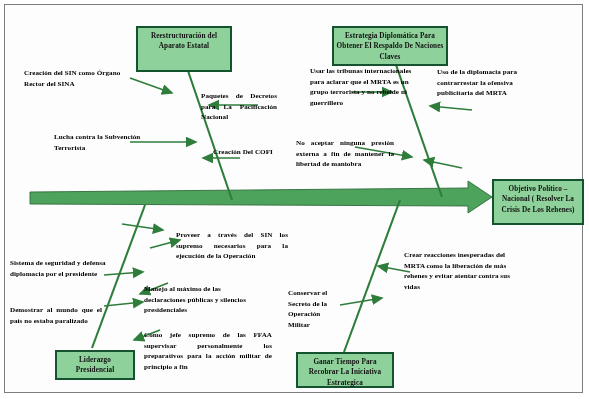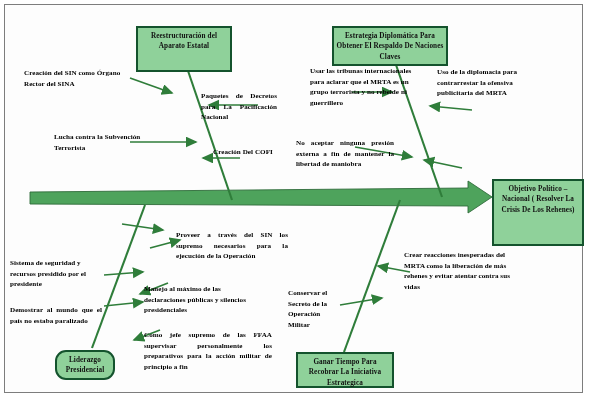--- a/index.html
+++ b/index.html
@@ -101,43 +101,43 @@
     <g stroke="#2f7d3a" stroke-width="1.7" fill="none" marker-end="url(#arrHead)">
       <line x1="340" y1="305" x2="382" y2="298"></line>
       <line x1="410" y1="272" x2="378" y2="266"></line>
     </g>
   </svg>
 
   <div class="node" style="left:136px;top:26px;width:96px;height:46px;">Reestructuración del Aparato Estatal</div>
 
   <div class="node" style="left:332px;top:26px;width:116px;height:40px;">Estrategia Diplomática Para Obtener El Respaldo De Naciones Claves</div>
 
-  <div class="node" style="left:55px;top:350px;width:60px;height:30px;display:flex;align-items:center;justify-content:center;border-radius:11px;">Liderazgo Presidencial</div>
+  <div class="node" style="left:55px;top:350px;width:80px;height:30px;display:flex;align-items:center;justify-content:center;">Liderazgo Presidencial</div>
 
   <div class="node" style="left:296px;top:352px;width:98px;height:36px;">Ganar Tiempo Para Recobrar La Iniciativa Estrategica</div>
 
-  <div class="node" style="left:492px;top:179px;width:92px;height:67px;">Objetivo Político – Nacional ( Resolver La Crisis De Los Rehenes)</div>
+  <div class="node" style="left:492px;top:179px;width:92px;height:46px;">Objetivo Político – Nacional ( Resolver La Crisis De Los Rehenes)</div>
 
   <div class="cause left" style="left:24px;top:68px;width:104px;">Creación del SIN como Órgano Rector del SINA</div>
 
   <div class="cause left" style="left:54px;top:132px;width:96px;">Lucha contra la Subvención Terrorista</div>
 
   <div class="cause just" style="left:201px;top:76px;width:76px;margin-top:15px;">Paquetes de Decretos para La Pacificación Nacional</div>
 
   <div class="cause left" style="left:213px;top:147px;width:62px;">Creación Del COFI</div>
 
   <div class="cause left" style="left:310px;top:66px;width:104px;">Usar las tribunas internacionales para aclarar que el MRTA es un grupo terrorista y no rebelde ni guerrillero</div>
 
   <div class="cause just" style="left:296px;top:138px;width:98px;">No aceptar ninguna presión externa a fin de mantener la libertad de maniobra</div>
 
   <div class="cause left" style="left:437px;top:67px;width:96px;">Uso de la diplomacia para contrarrestar la ofensiva publicitaria del MRTA</div>
 
 
 
-  <div class="cause left" style="left:10px;top:258px;width:98px;">Sistema de seguridad y recursos presidido por el presidente</div>
+  <div class="cause left" style="left:10px;top:258px;width:98px;">Sistema de seguridad y defensa diplomacia por el presidente</div>
 
   <div class="cause just" style="left:10px;top:298px;width:92px;margin-top:7px;">Demostrar al mundo que el país no estaba paralizado</div>
 
   <div class="cause just" style="left:176px;top:230px;width:112px;">Proveer a través del SIN los supremo necesarios para la ejecución de la Operación</div>
 
   <div class="cause left" style="left:144px;top:284px;width:110px;">Manejo al máximo de las declaraciones públicas y silencios presidenciales</div>
 
   <div class="cause just" style="left:144px;top:330px;width:128px;">Como jefe supremo de las FFAA supervisar personalmente los preparativos para la acción militar de principio a fin</div>
 
   <div class="cause left" style="left:288px;top:288px;width:50px;">Conservar el Secreto de la Operación Militar</div>

